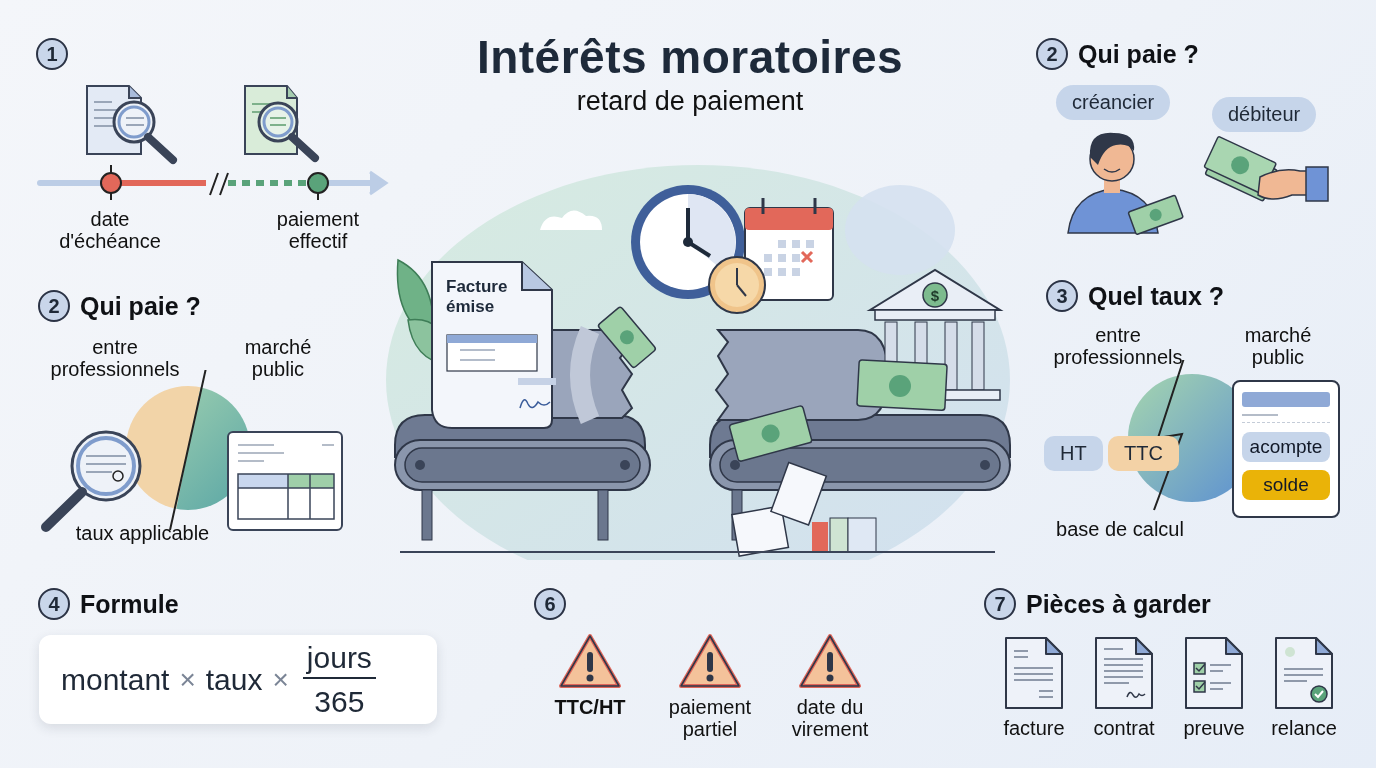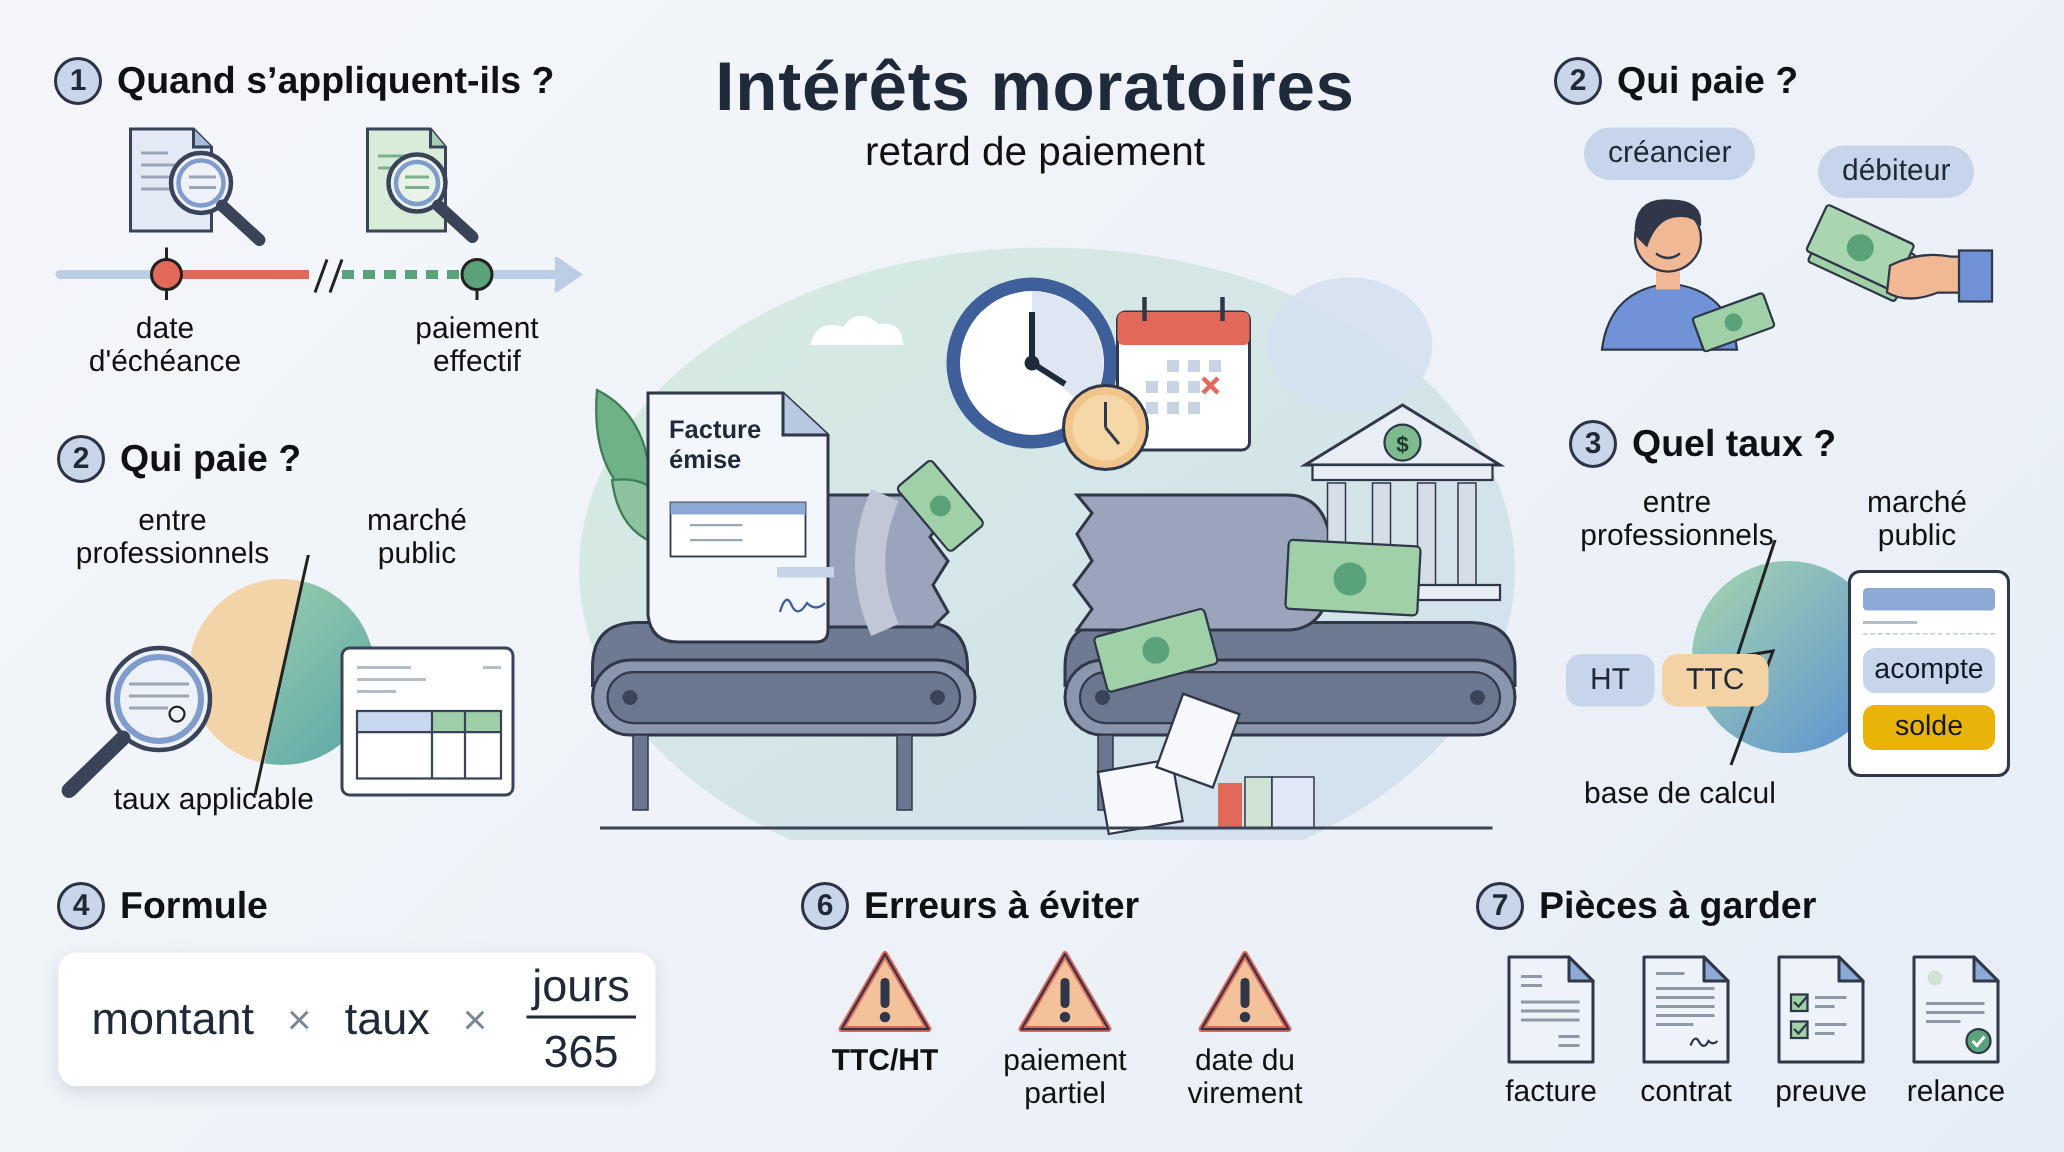--- a/index.html
+++ b/index.html
@@ -17,37 +17,36 @@
     border: 2px solid #2b3345; background: #c9d6ea; color: #1f2937;
     display: flex; align-items: center; justify-content: center;
     font-size: 20px; font-weight: 700; flex-shrink: 0;
   }
   .lbl { font-size: 20px; color: #111; text-align: center; line-height: 22px; }
   .pill { border-radius: 20px; background: #c6d5ea; padding: 6px 16px; font-size: 20px; color: #1f2937; }
   .main-title { font-size: 46px; font-weight: 700; color: #1e2a3a; text-align: center; letter-spacing: 0.5px; }
   .subtitle { font-size: 27px; color: #111; text-align: center; }
   .formula-box {
     background: #fff; border-radius: 12px; box-shadow: 0 4px 12px rgba(30,40,60,0.12);
-    display: flex; align-items: center; padding: 0 22px; gap: 22px;
+    display: flex; align-items: center; padding: 0 22px; gap: 10px;
     font-size: 30px; color: #1f2937;
   }
   .times { color: #7b8596; font-size: 28px; }
   .frac { display: flex; flex-direction: column; align-items: center; margin-left: 4px; }
   .frac .top { border-bottom: 2px solid #1f2937; padding: 0 4px 2px; }
   .frac .bot { padding-top: 6px; }
 </style>
 </head>
 <body>
 
 <div class="abs main-title" style="left:430px; top:30px; width:520px;">Intérêts moratoires</div>
 <div class="abs subtitle" style="left:430px; top:86px; width:520px;">retard de paiement</div>
 
 <div class="abs sec-title" style="left:36px; top:38px;">
   <span class="num">1</span>
-  <span>Quand s’appliquent-ils ?</span>
 </div>
 <svg class="abs" style="left:30px; top:80px;" width="370" height="120" viewBox="0 0 370 120">
 
   <g>
     <path d="M57 6 h42 l12 12 v56 h-54 z" fill="#e3eaf5" stroke="#3a4458" stroke-width="2"></path>
     <path d="M99 6 v12 h12" fill="#a9bcdc" stroke="#3a4458" stroke-width="2"></path>
     <line x1="64" y1="22" x2="82" y2="22" stroke="#9aa6b8" stroke-width="2"></line>
     <line x1="64" y1="30" x2="90" y2="30" stroke="#9aa6b8" stroke-width="2"></line>
     <line x1="64" y1="38" x2="86" y2="38" stroke="#9aa6b8" stroke-width="2"></line>
     <line x1="64" y1="46" x2="90" y2="46" stroke="#9aa6b8" stroke-width="2"></line>
@@ -335,21 +334,20 @@
   <span>taux</span>
   <span class="times">×</span>
   <span class="frac">
     <span class="top">jours</span>
     <span class="bot">365</span>
   </span>
 </div>
 
 <div class="abs sec-title" style="left:534px; top:588px;">
   <span class="num">6</span>
-  <span>Erreurs à éviter</span>
 </div>
 <div class="abs" style="left:540px; top:632px; width:340px; display:flex; justify-content:space-between;">
   <div style="width:100px; display:flex; flex-direction:column; align-items:center;">
     <svg width="66" height="58" viewBox="0 0 66 58">
       <path d="M33 4 L62 54 H4 Z" fill="#f4c29a" stroke="#e0665a" stroke-width="4" stroke-linejoin="round"></path>
       <path d="M33 4 L62 54 H4 Z" fill="none" stroke="#2f3748" stroke-width="1.5" stroke-linejoin="round"></path>
       <rect x="30" y="20" width="6" height="20" rx="3" fill="#2f3748"></rect>
       <circle cx="33" cy="46" r="3.5" fill="#2f3748"></circle>
     </svg>
     <div class="lbl" style="margin-top:6px;font-weight:bold;">TTC/HT</div>

